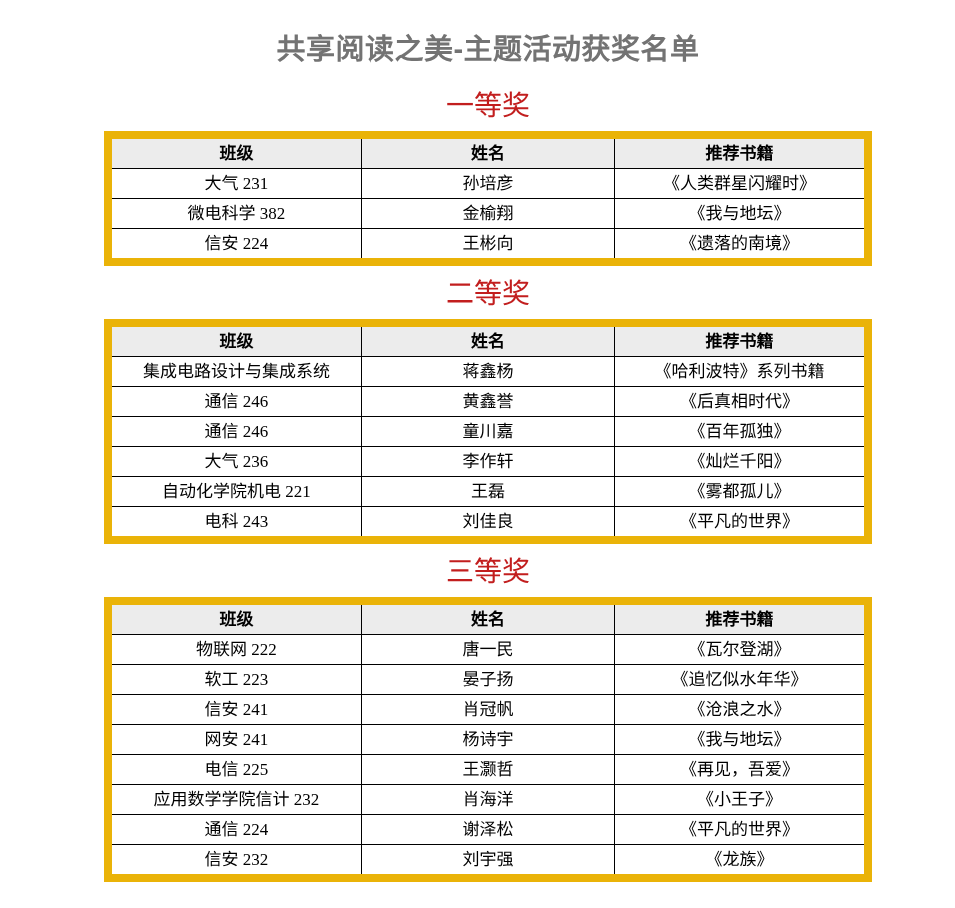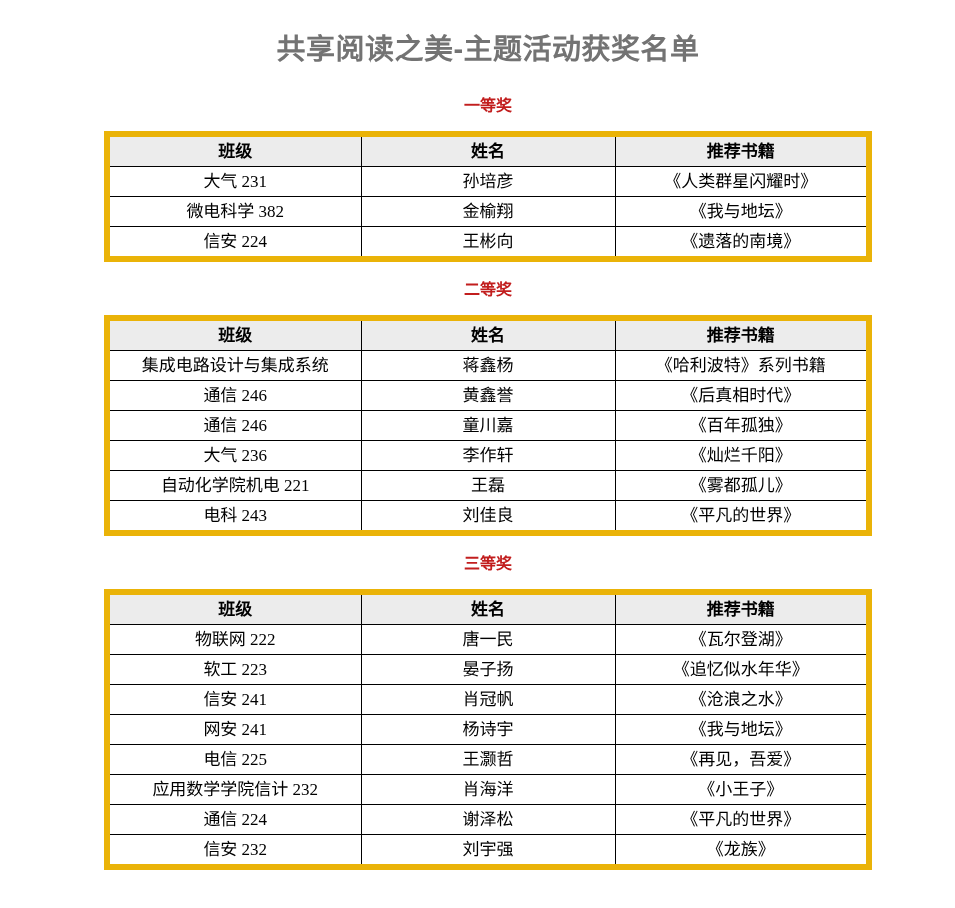--- a/index.html
+++ b/index.html
@@ -27,30 +27,30 @@
     font-weight: 700;
     font-size: 29px;
     line-height: 34px;
     letter-spacing: 0.5px;
     color: #737373;
   }
   .section-heading {
     margin: 12px 0 11px 0;
     text-align: center;
     font-family: "Liberation Sans", sans-serif;
-    font-weight: 700;
-    font-size: 16px;
+    font-weight: 400;
+    font-size: 28px;
     line-height: 28px;
     color: var(--accent-red, #c21e1e);
   }
   table.award-table {
     width: 100%;
     border-collapse: collapse;
     table-layout: fixed;
-    border: 6px solid #eab308;
+    border: 8px solid #eab308;
     margin-bottom: 14px;
   }
   table.award-table th,
   table.award-table td {
     border: 1px solid #000000;
     height: 29px;
     padding: 0 4px;
     text-align: center;
     vertical-align: middle;
     font-size: 17px;

